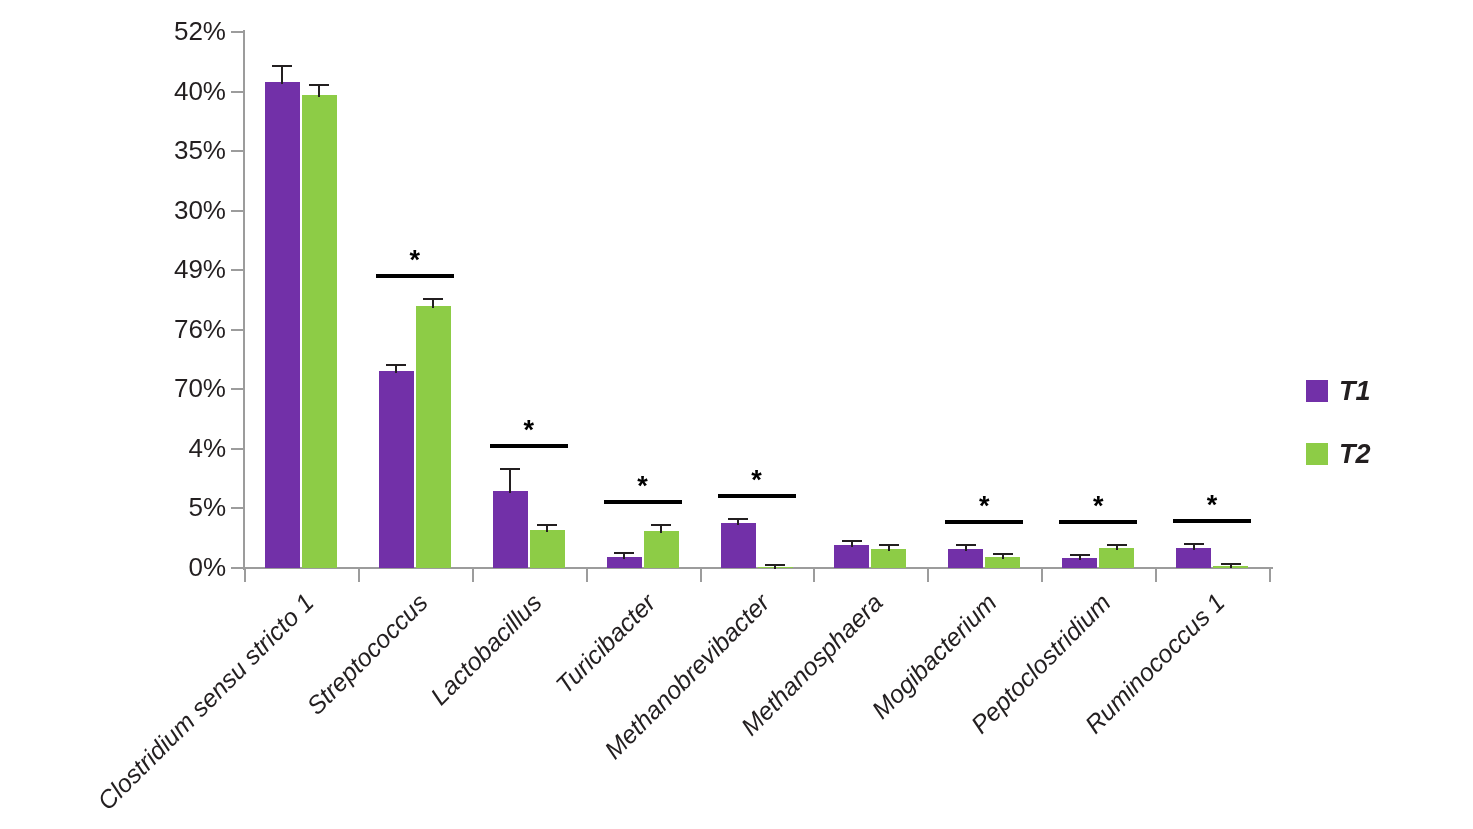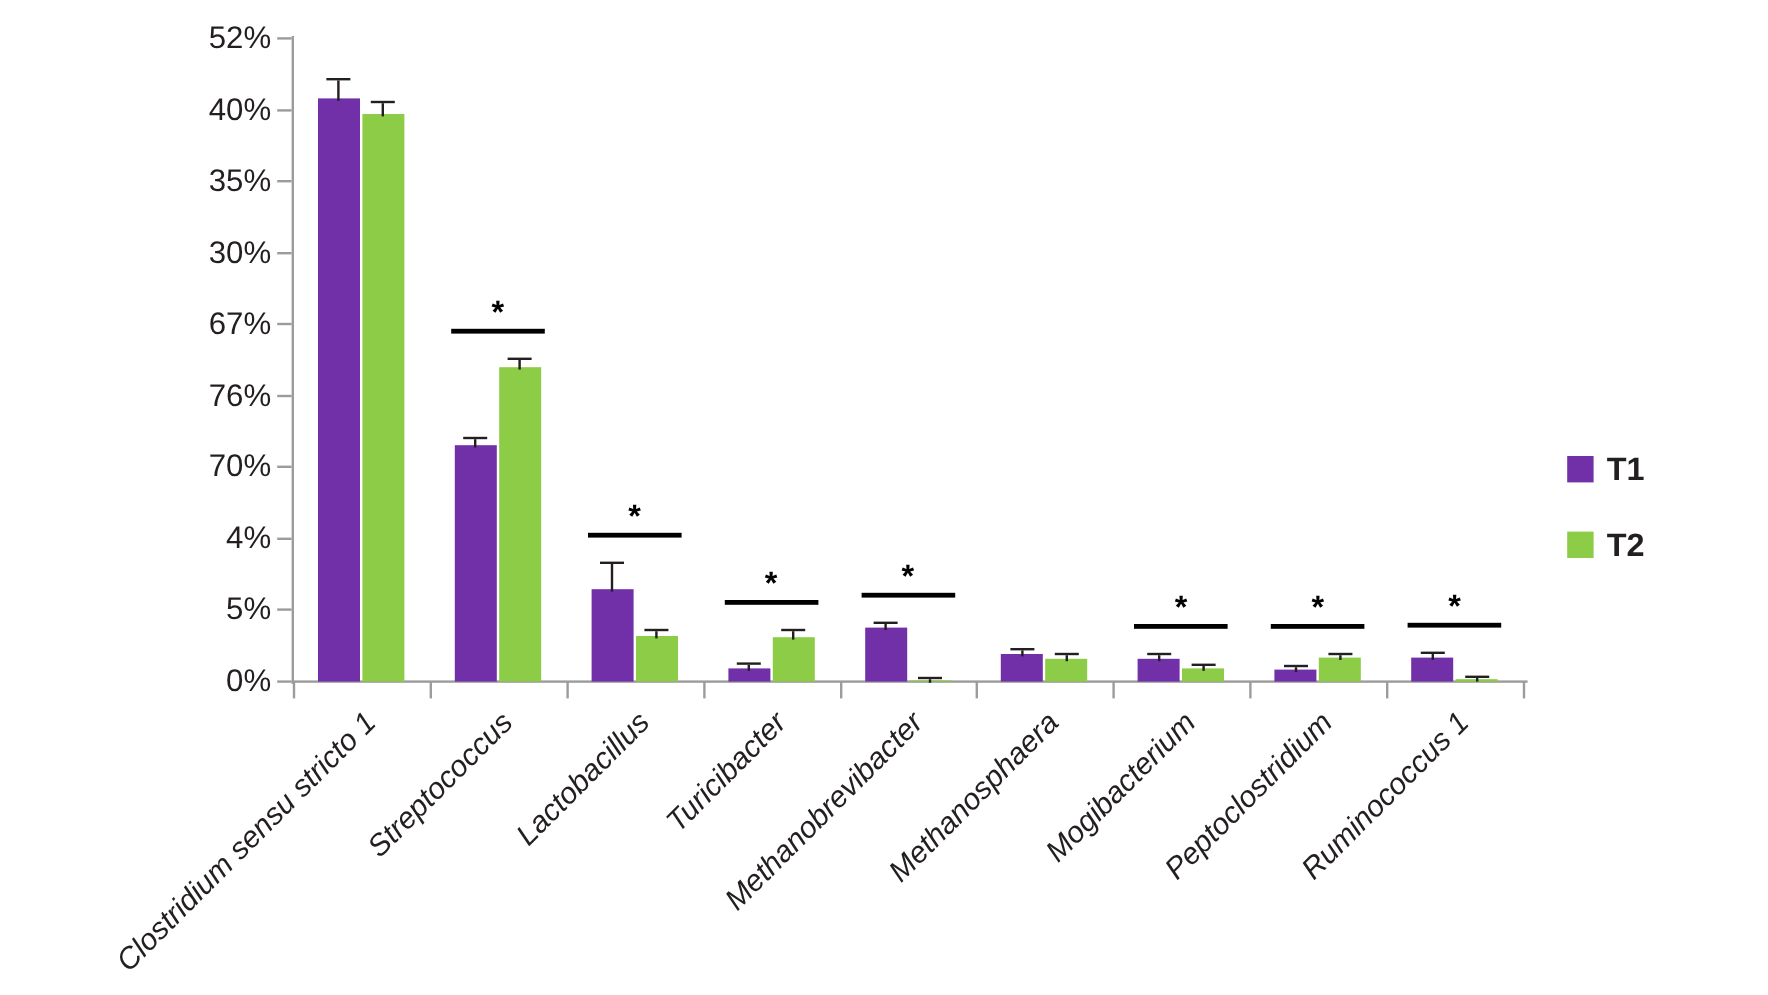--- a/index.html
+++ b/index.html
@@ -50,21 +50,21 @@
     text-align:right;
   }
   .xlabel-inner{display:inline-block;}
 
   
   .legend{position:absolute;left:1306px;top:372px;}
   .legend-row{position:relative;height:63px;}
   .legend-swatch{position:absolute;left:0;top:8px;width:22px;height:22px;}
   .legend-label{
     position:absolute;left:33px;top:0;
-    font-size:27px;font-weight:bold;color:#231f20;line-height:38px;
+    font-size:27px;font-weight:bold;color:#231f20;line-height:38px;font-style:italic;
   }
 </style>
 </head>
 <body>
 
 <div id="chart-root">
 
   <div class="axis-line y-axis"></div>
   <div class="axis-line x-axis"></div>
 
@@ -84,21 +84,21 @@
       <div class="ytick-mark" style="top: 388.333px;"></div>
       <div class="ytick-wrap" style="top: 375.333px;">
         <div class="ytick-label">70%</div>
       </div>
       <div class="ytick-mark" style="top: 328.778px;"></div>
       <div class="ytick-wrap" style="top: 315.778px;">
         <div class="ytick-label">76%</div>
       </div>
       <div class="ytick-mark" style="top: 269.222px;"></div>
       <div class="ytick-wrap" style="top: 256.222px;">
-        <div class="ytick-label">67%</div>
+        <div class="ytick-label">49%</div>
       </div>
       <div class="ytick-mark" style="top: 209.667px;"></div>
       <div class="ytick-wrap" style="top: 196.667px;">
         <div class="ytick-label">30%</div>
       </div>
       <div class="ytick-mark" style="top: 150.111px;"></div>
       <div class="ytick-wrap" style="top: 137.111px;">
         <div class="ytick-label">35%</div>
       </div>
       <div class="ytick-mark" style="top: 90.5556px;"></div>

